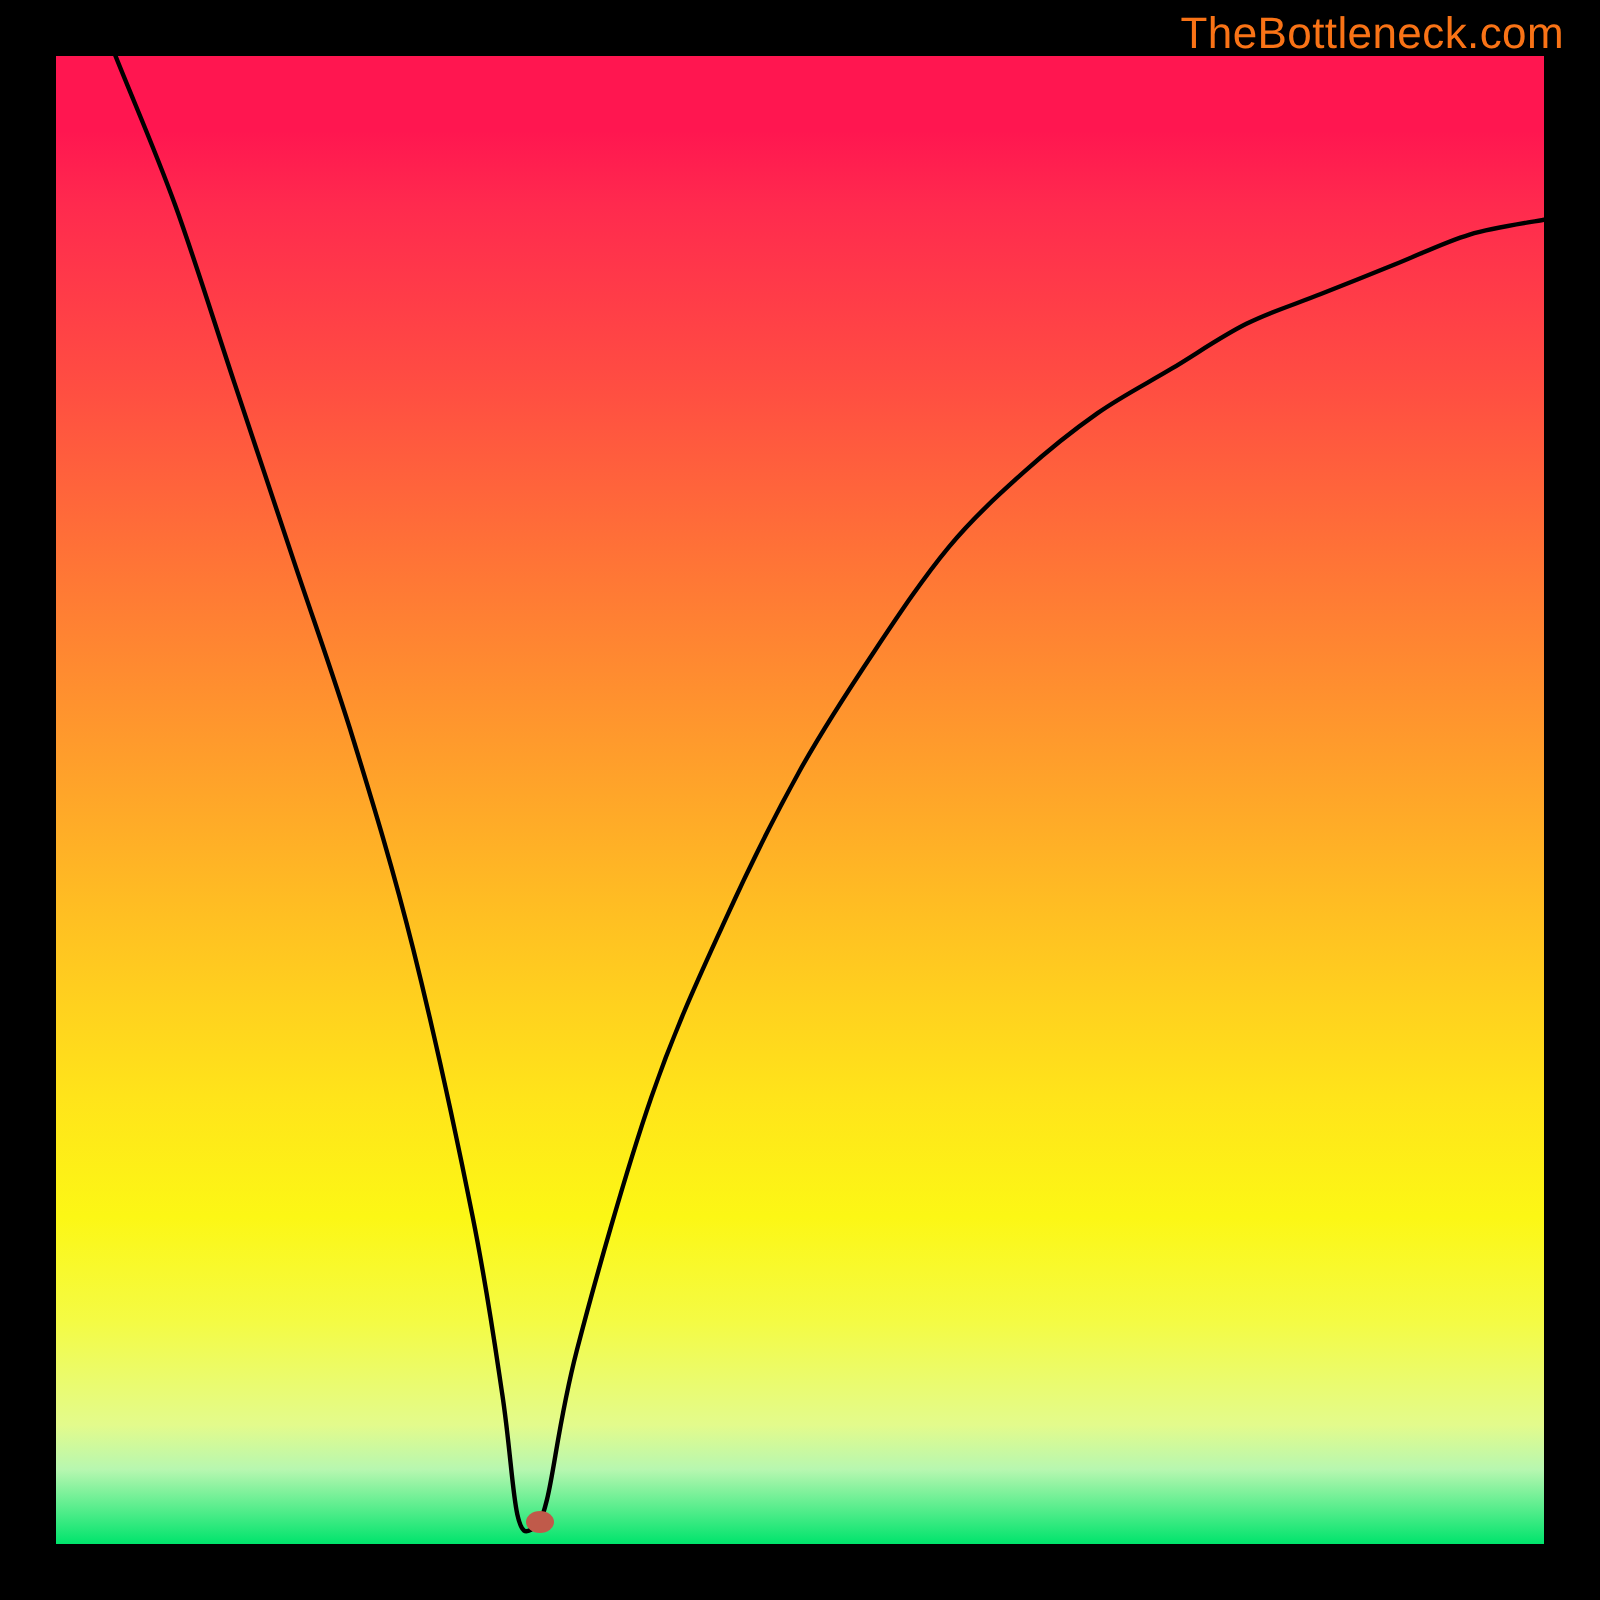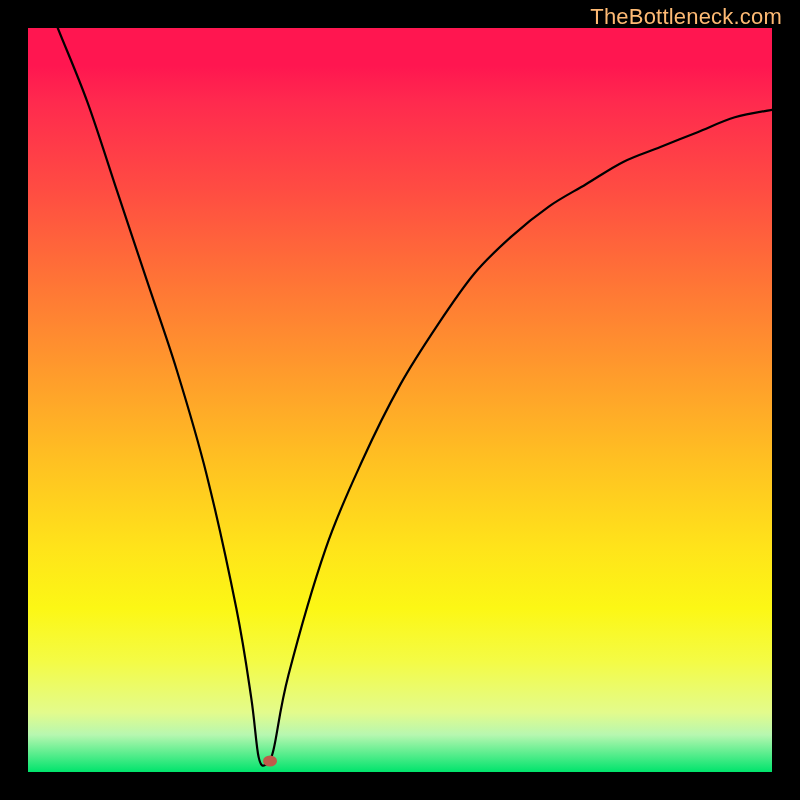--- a/index.html
+++ b/index.html
@@ -14,21 +14,21 @@
   .frame {
     position: relative;
     width: 800px;
     height: 800px;
     background: #000;
   }
   .watermark {
     position: absolute;
     top: 4px;
     right: 18px;
-    color: #fdba74;
+    color: #f97316;
     font-size: 22px;
     letter-spacing: 0.2px;
     z-index: 10;
   }
   .plot-area {
     position: absolute;
     left: 28px;
     top: 28px;
     width: 744px;
     height: 744px;

